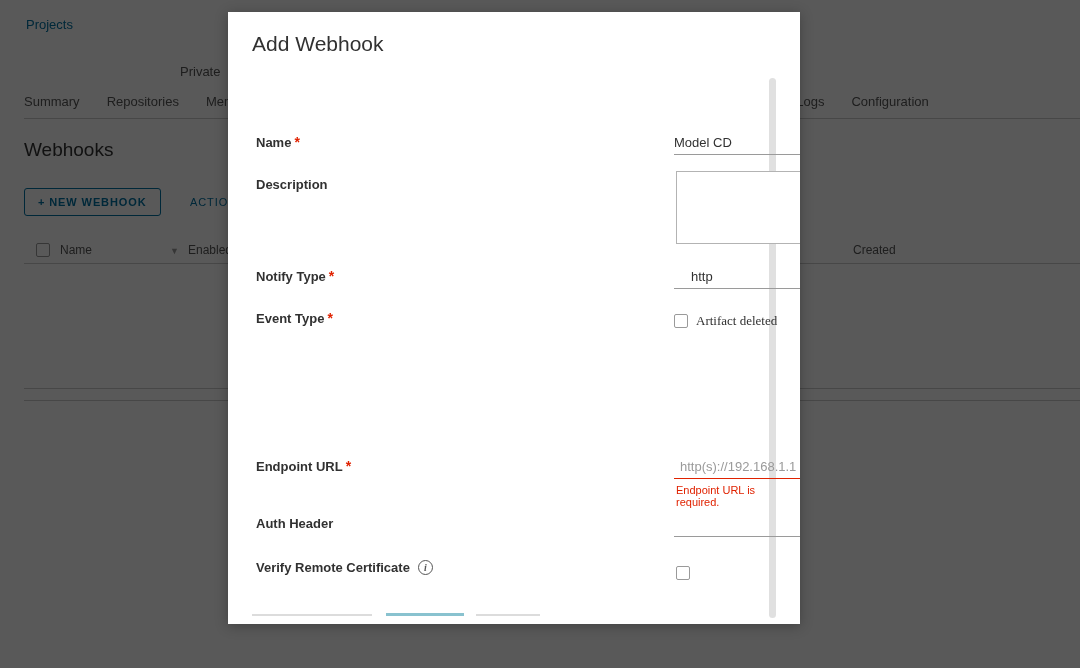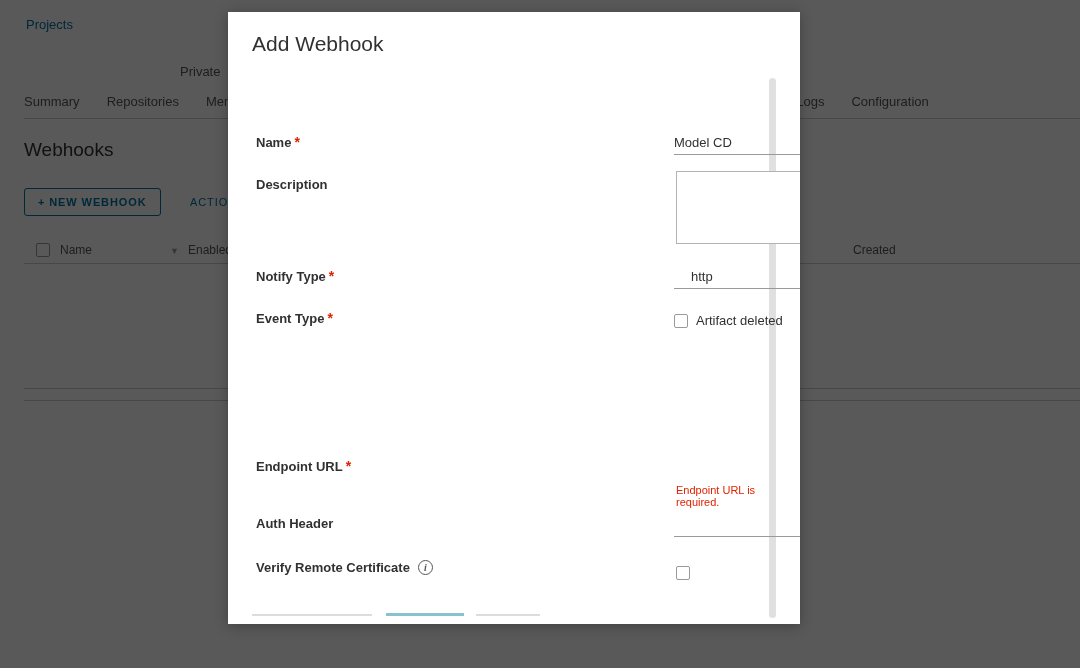--- a/index.html
+++ b/index.html
@@ -145,21 +145,21 @@
     grid-template-columns: 148px 148px;
     grid-auto-rows: 21px;
     grid-auto-flow: column;
   }
   .cbx-item { display: flex; align-items: center; gap: 8px; }
   .cbx {
     width: 14px; height: 14px; min-width: 14px;
     border: 1px solid #9a9a9a; border-radius: 2px;
     background: #fff; position: relative;
   }
-  .cbx-label { font-size: 13px; color: #313131; }
+  .cbx-label { font-size: 13px; color: #313131; font-family: Liberation Serif, serif; }
 
   
   .err-underline { border-bottom: 1px solid #e02200 !important; }
   .placeholder { color: #9a9a9a; }
   .err-text {
     position: absolute; left: 448px; top: 472px;
     font-size: 11px; color: #e02200;
   }
 
   .info-icon {
@@ -282,20 +282,23 @@
         <span class="cbx"></span>
         <span class="cbx-label">Artifact deleted</span>
       </div>
 
       <div class="cbx-item"></div>
     </div>
 
     <div class="lbl" style="top:384px">
       <span>Endpoint URL</span><span class="req">*</span>
     </div>
+    <div class="field-underline err-underline" style="left:446px; top:380px; width:248px">
+      <span class="field-val placeholder" style="padding-left:6px">http(s)://192.168.1.1</span>
+    </div>
 
     <div class="err-text" style="left:448px; top:410px">Endpoint URL is required.</div>
 
     <div class="lbl" style="top:442px">
       <span>Auth Header</span>
     </div>
     <div class="field-underline" style="left:446px; top:438px; width:260px">
       <span class="field-val"></span>
     </div>
 

